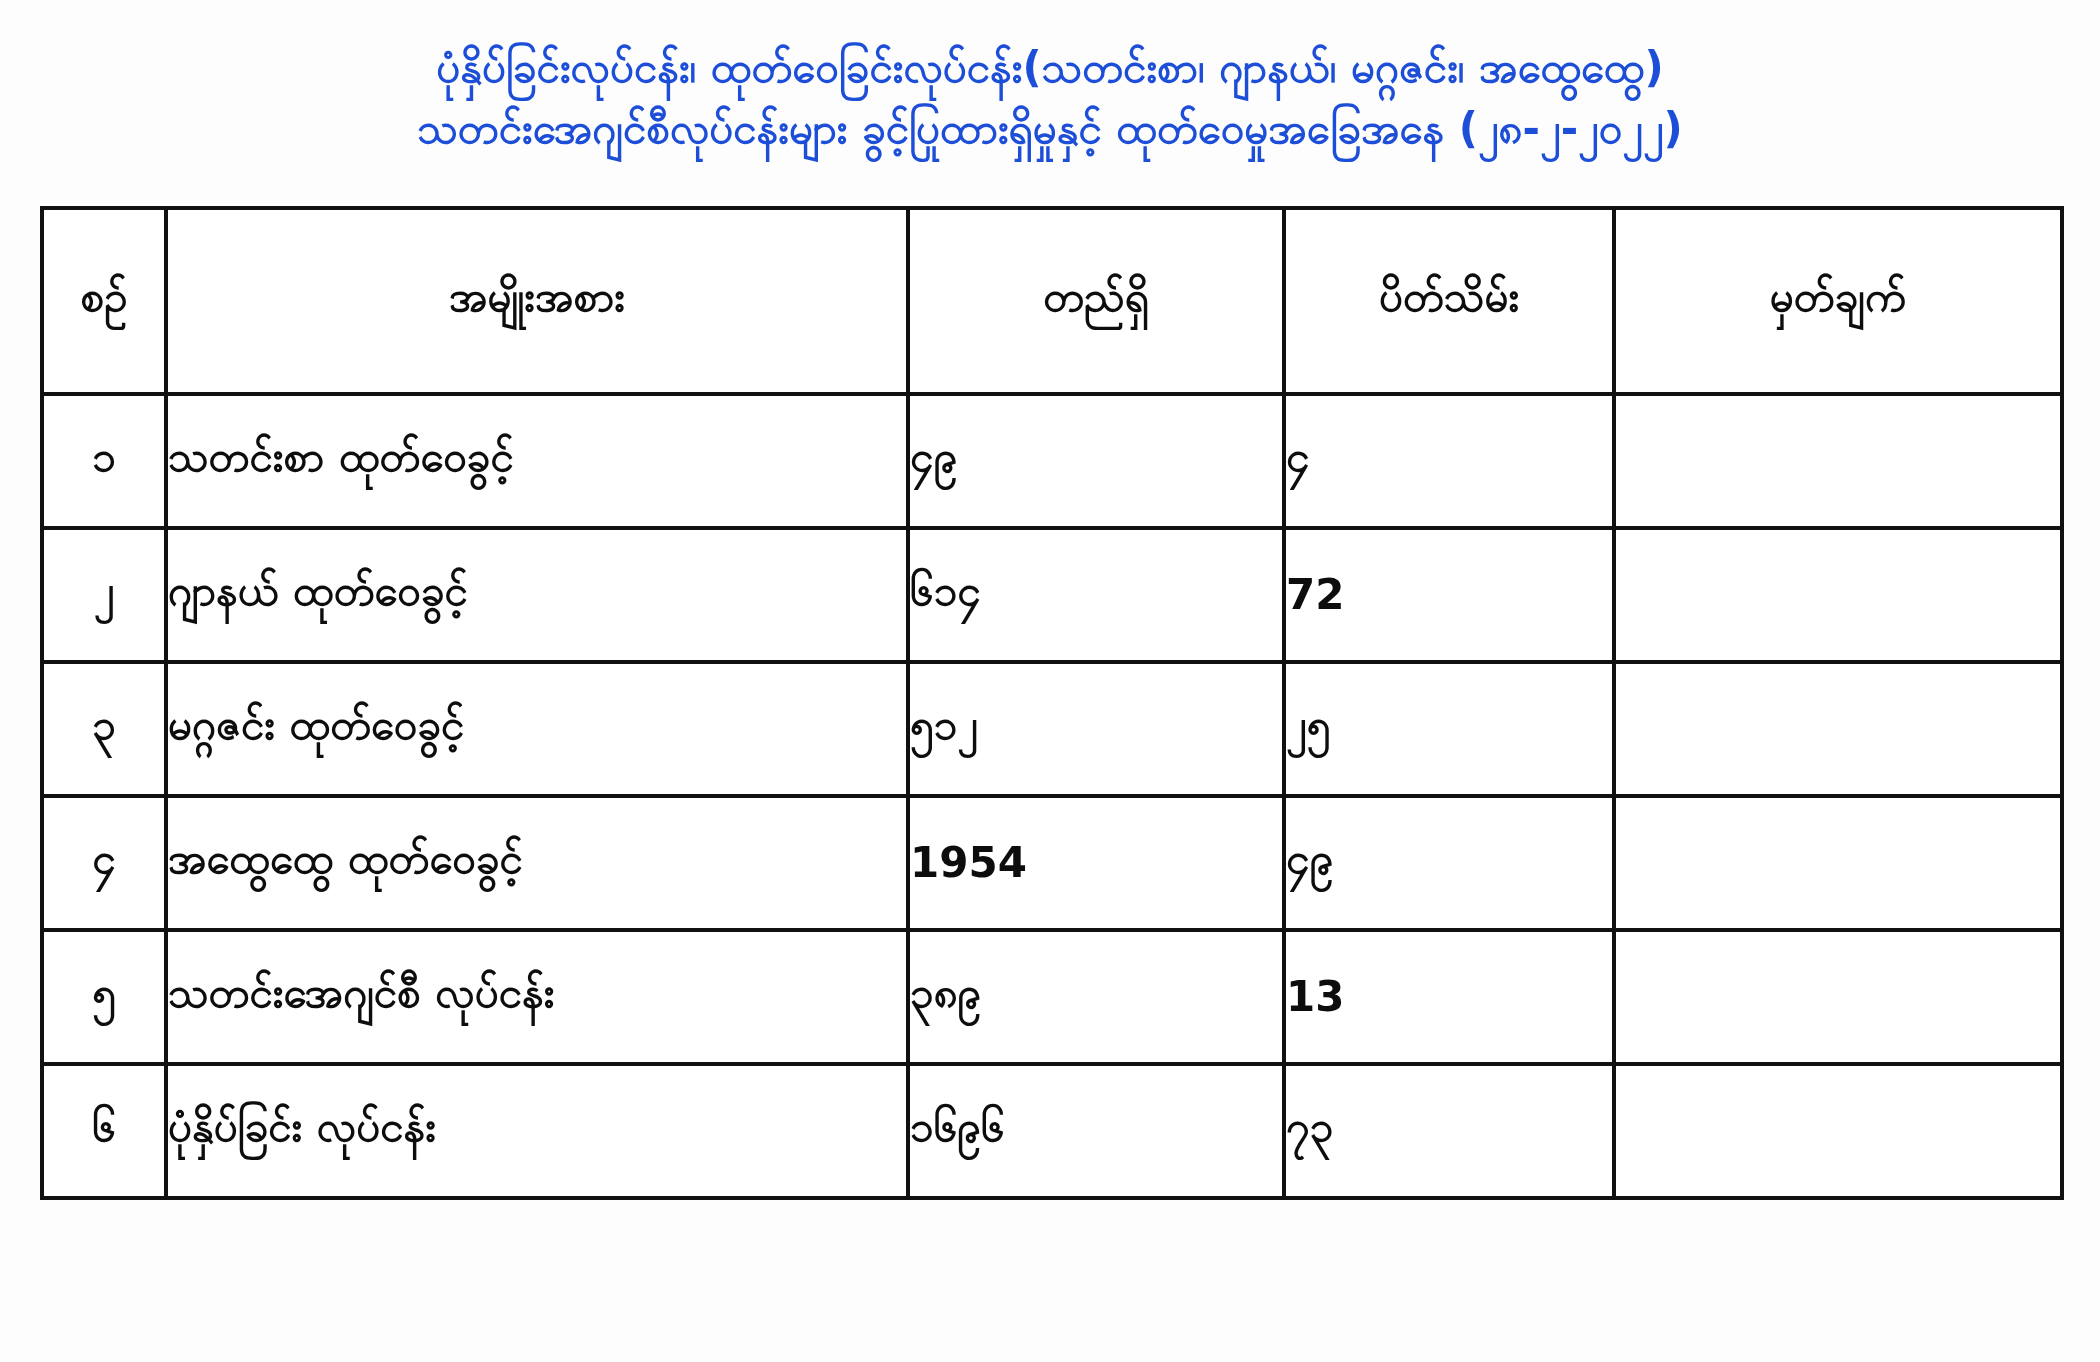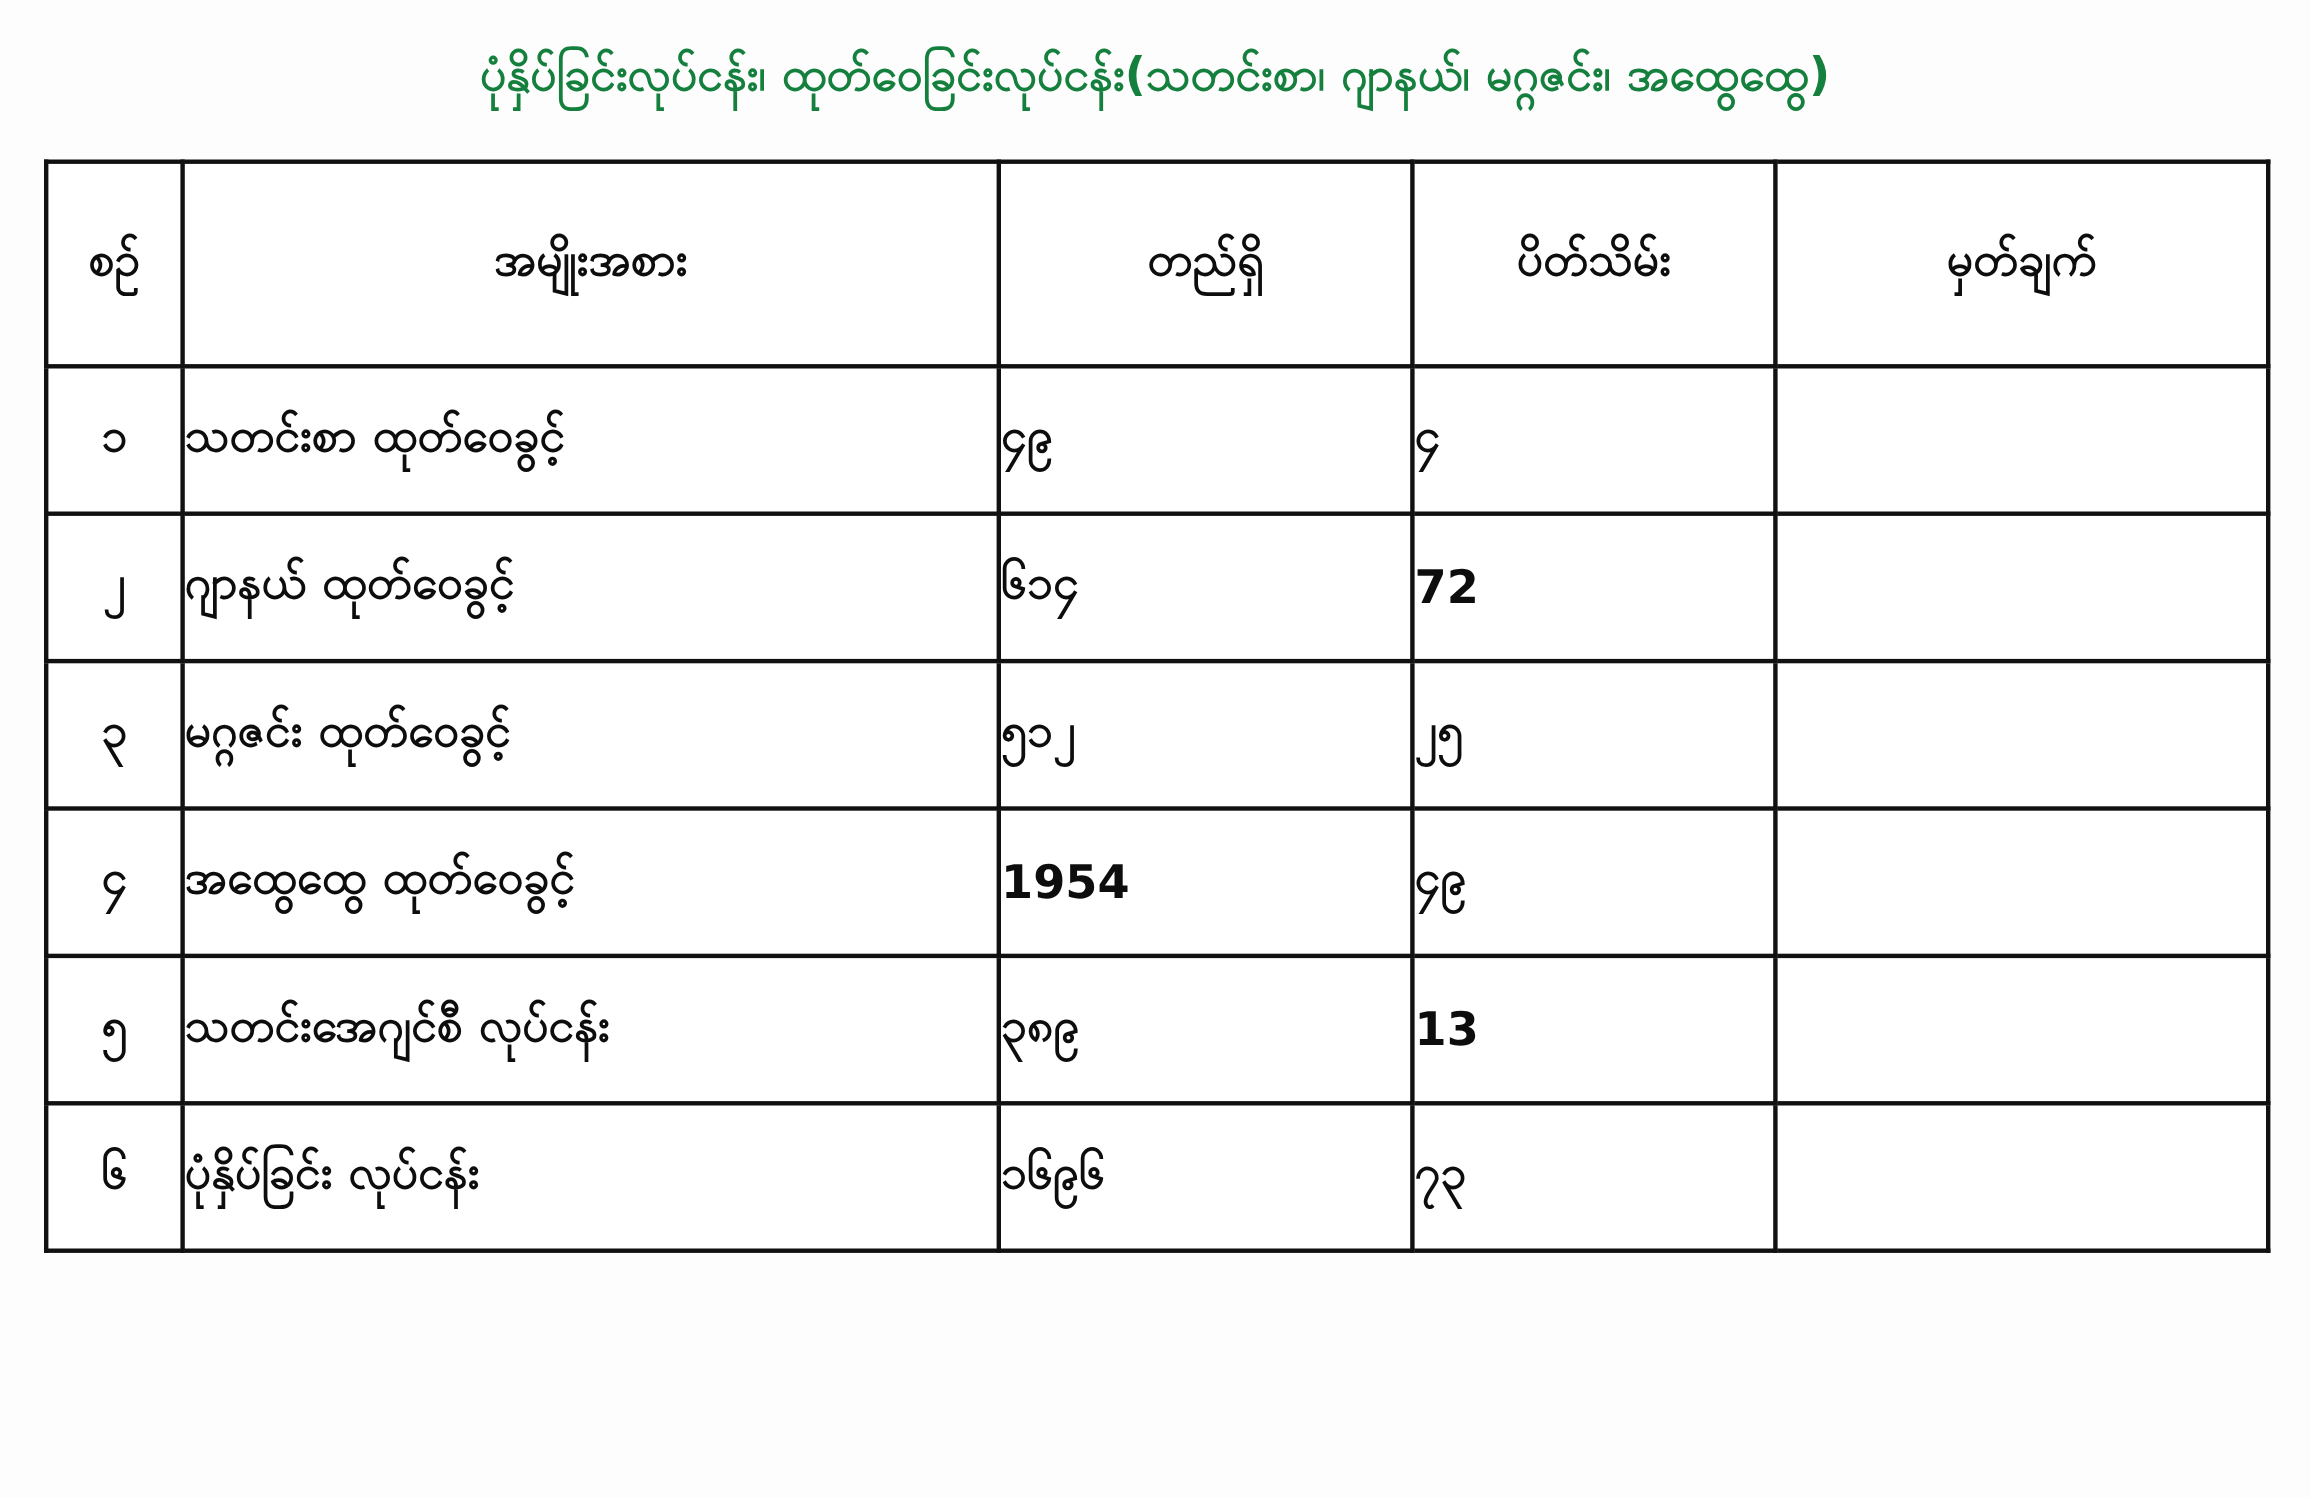--- a/index.html
+++ b/index.html
@@ -24,21 +24,21 @@
   }
   .title-block {
     text-align: center;
     padding-top: 38px;
   }
   .title-line {
     font-size: 42px;
     font-weight: 700;
     line-height: 1.45;
     letter-spacing: 0px;
-    color: #15803d;
+    color: #1d4ed8;
     white-space: nowrap;
   }
   .table-wrap {
     margin: 46px 20px 0 40px;
   }
   table.main-table {
     width: 2020px;
     border-collapse: collapse;
     table-layout: fixed;
     background: #ffffff;
@@ -79,20 +79,21 @@
   }
   .note-cell { }
 </style>
 </head>
 <body>
 
 <div class="page">
 
   <div class="title-block">
     <div class="title-line">ပုံနှိပ်ခြင်းလုပ်ငန်း၊ ထုတ်ဝေခြင်းလုပ်ငန်း(သတင်းစာ၊ ဂျာနယ်၊ မဂ္ဂဇင်း၊ အထွေထွေ)</div>
+    <div class="title-line">သတင်းအေဂျင်စီလုပ်ငန်းများ ခွင့်ပြုထားရှိမှုနှင့် ထုတ်ဝေမှုအခြေအနေ (၂၈-၂-၂၀၂၂)</div>
   </div>
 
   <div class="table-wrap">
     <table class="main-table">
       <colgroup>
         <col class="c-no">
         <col class="c-type">
         <col class="c-exist">
         <col class="c-closed">
         <col class="c-note">

